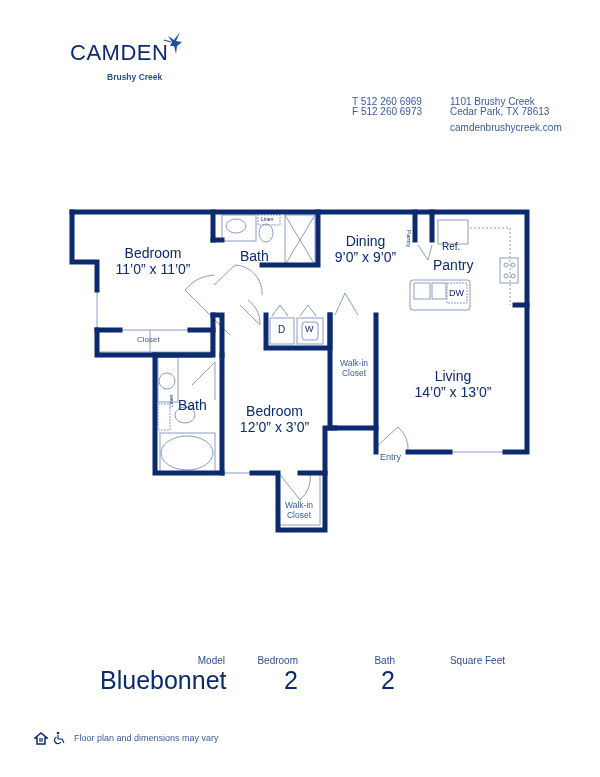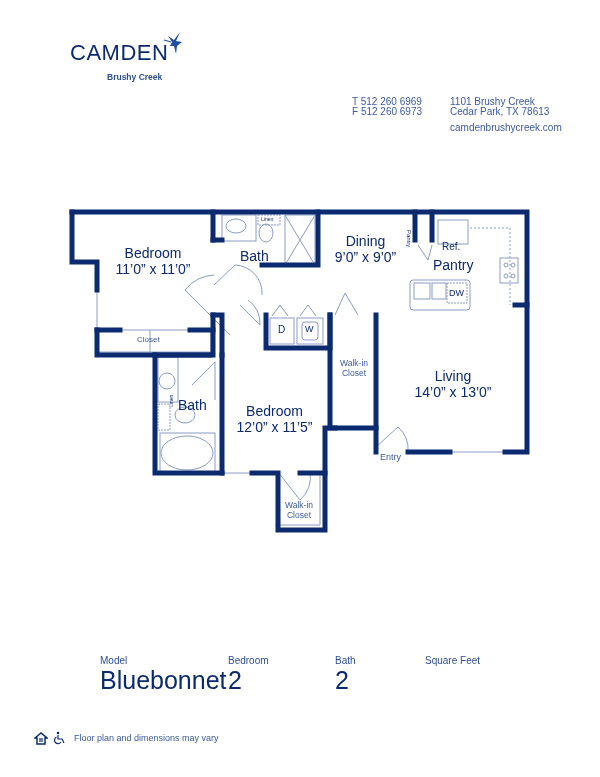--- a/index.html
+++ b/index.html
@@ -5,21 +5,21 @@
   html, body { margin: 0; padding: 0; background: #ffffff; }
   body { width: 600px; height: 777px; position: relative; overflow: hidden;
          font-family: "Liberation Sans", "DejaVu Sans", sans-serif; color: #0b2a6f; }
   .logo { position: absolute; left: 70px; top: 40px; }
   .logo-word { font-size: 22px; letter-spacing: 0.5px; color: #0b2a6f; font-weight: 400; }
   .logo-sub { position: absolute; left: 37px; top: 32px; font-size: 8.5px; font-weight: bold; color: #2c4e96; white-space: nowrap; }
   .logo-bird { position: absolute; left: 92px; top: -10px; }
   .contact { position: absolute; font-size: 10px; line-height: 10px; color: #3a5aa0; margin-top: 44px; }
   .plan { position: absolute; left: 0; top: 0; }
   .stats { position: absolute; top: 655px; left: 0; width: 600px; }
-  .stat { position: absolute; text-align: left; }
+  .stat { position: absolute; text-align: right; }
   .stat-label { font-size: 10px; color: #2c4e96; }
   .stat-value { font-size: 25px; color: #0b2a6f; line-height: 28px; }
   .footer { position: absolute; left: 34px; top: 731px; display: flex; align-items: center; gap: 6px; text-align: right; }
   .footer-text { font-size: 9px; color: #3a5aa0; margin-left: 2px; }
 </style>
 </head>
 <body>
 
 <div class="logo">
   <div class="logo-word">CAMDEN</div>
@@ -134,21 +134,21 @@
   <div>Dining</div>
   <div>9’0” x 9’0”</div>
 </div>
 <div style="position:absolute; left:433px; top:257px; font-size:14px;">Pantry</div>
 <div style="position:absolute; left:398px; top:368px; width:110px; text-align:center; font-size:14px;">
   <div>Living</div>
   <div>14’0” x 13’0”</div>
 </div>
 <div style="position:absolute; left:222px; top:403px; width:105px; text-align:center; font-size:14px;">
   <div>Bedroom</div>
-  <div>12’0” x 11’5”</div>
+  <div>12’0” x 3’0”</div>
 </div>
 <div style="position:absolute; left:178px; top:397px; font-size:14px;">Bath</div>
 <div style="position:absolute; left:137px; top:335px; font-size:8px; color:#3a5aa0;">Closet</div>
 <div style="position:absolute; left:334px; top:358px; width:40px; text-align:center; font-size:8.5px; color:#3a5aa0;">
   <div>Walk-in</div>
   <div>Closet</div>
 </div>
 <div style="position:absolute; left:279px; top:500px; width:40px; text-align:center; font-size:8.5px; color:#3a5aa0;">
   <div>Walk-in</div>
   <div>Closet</div>

